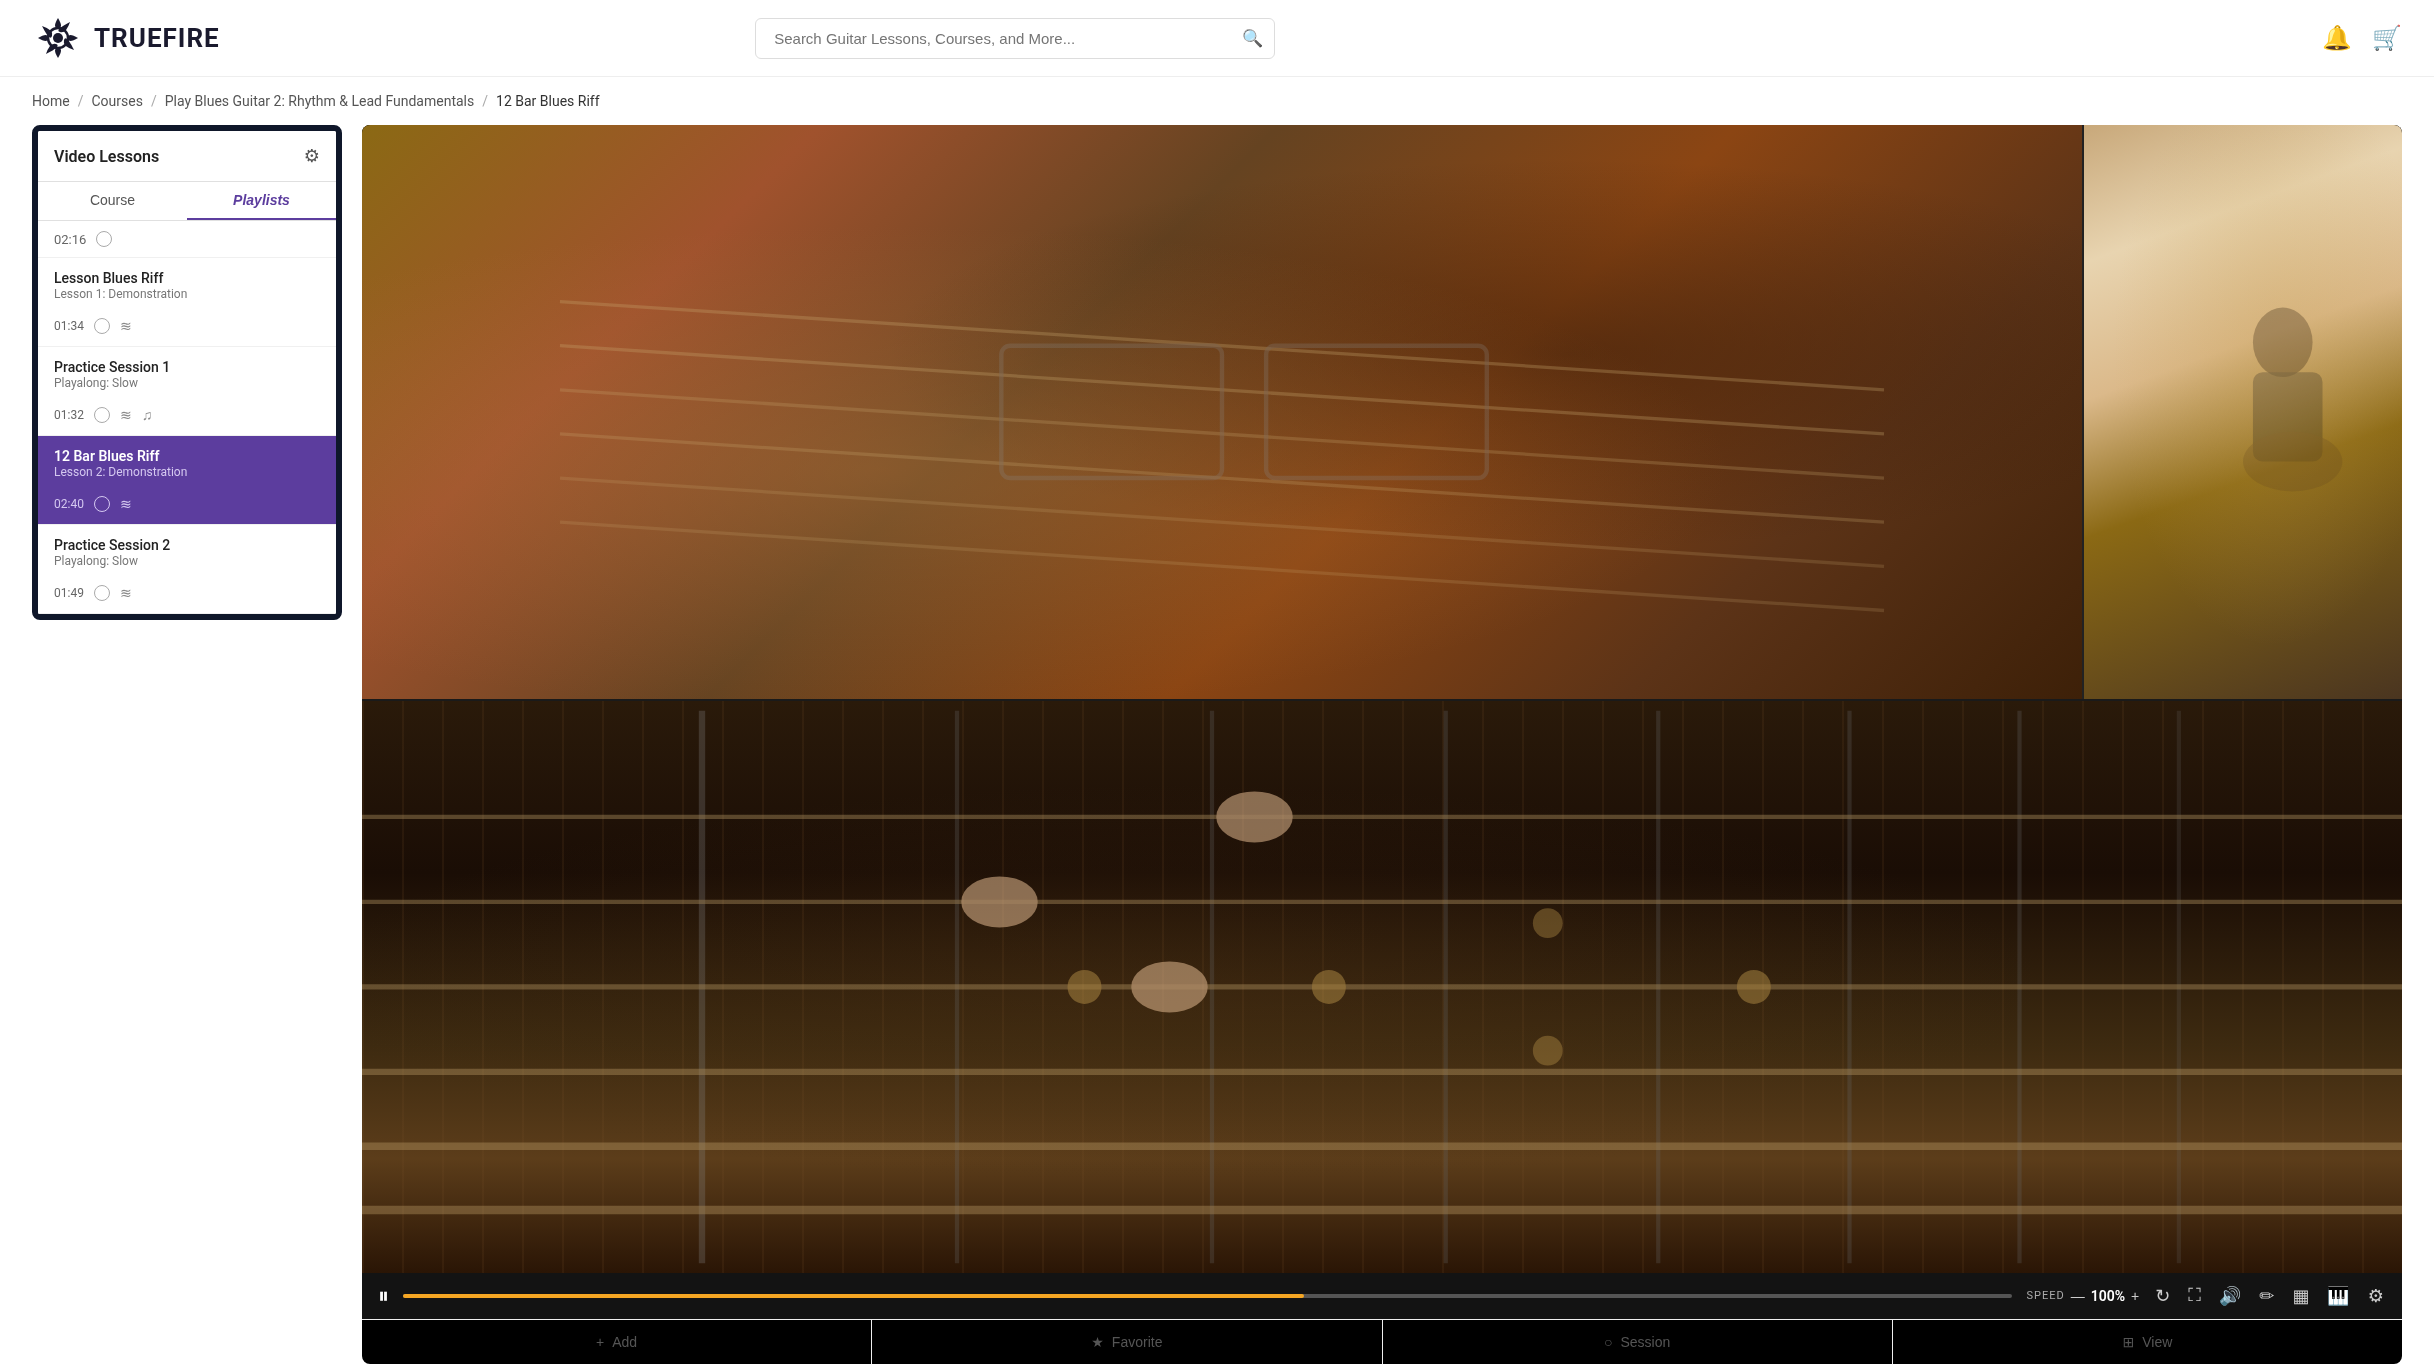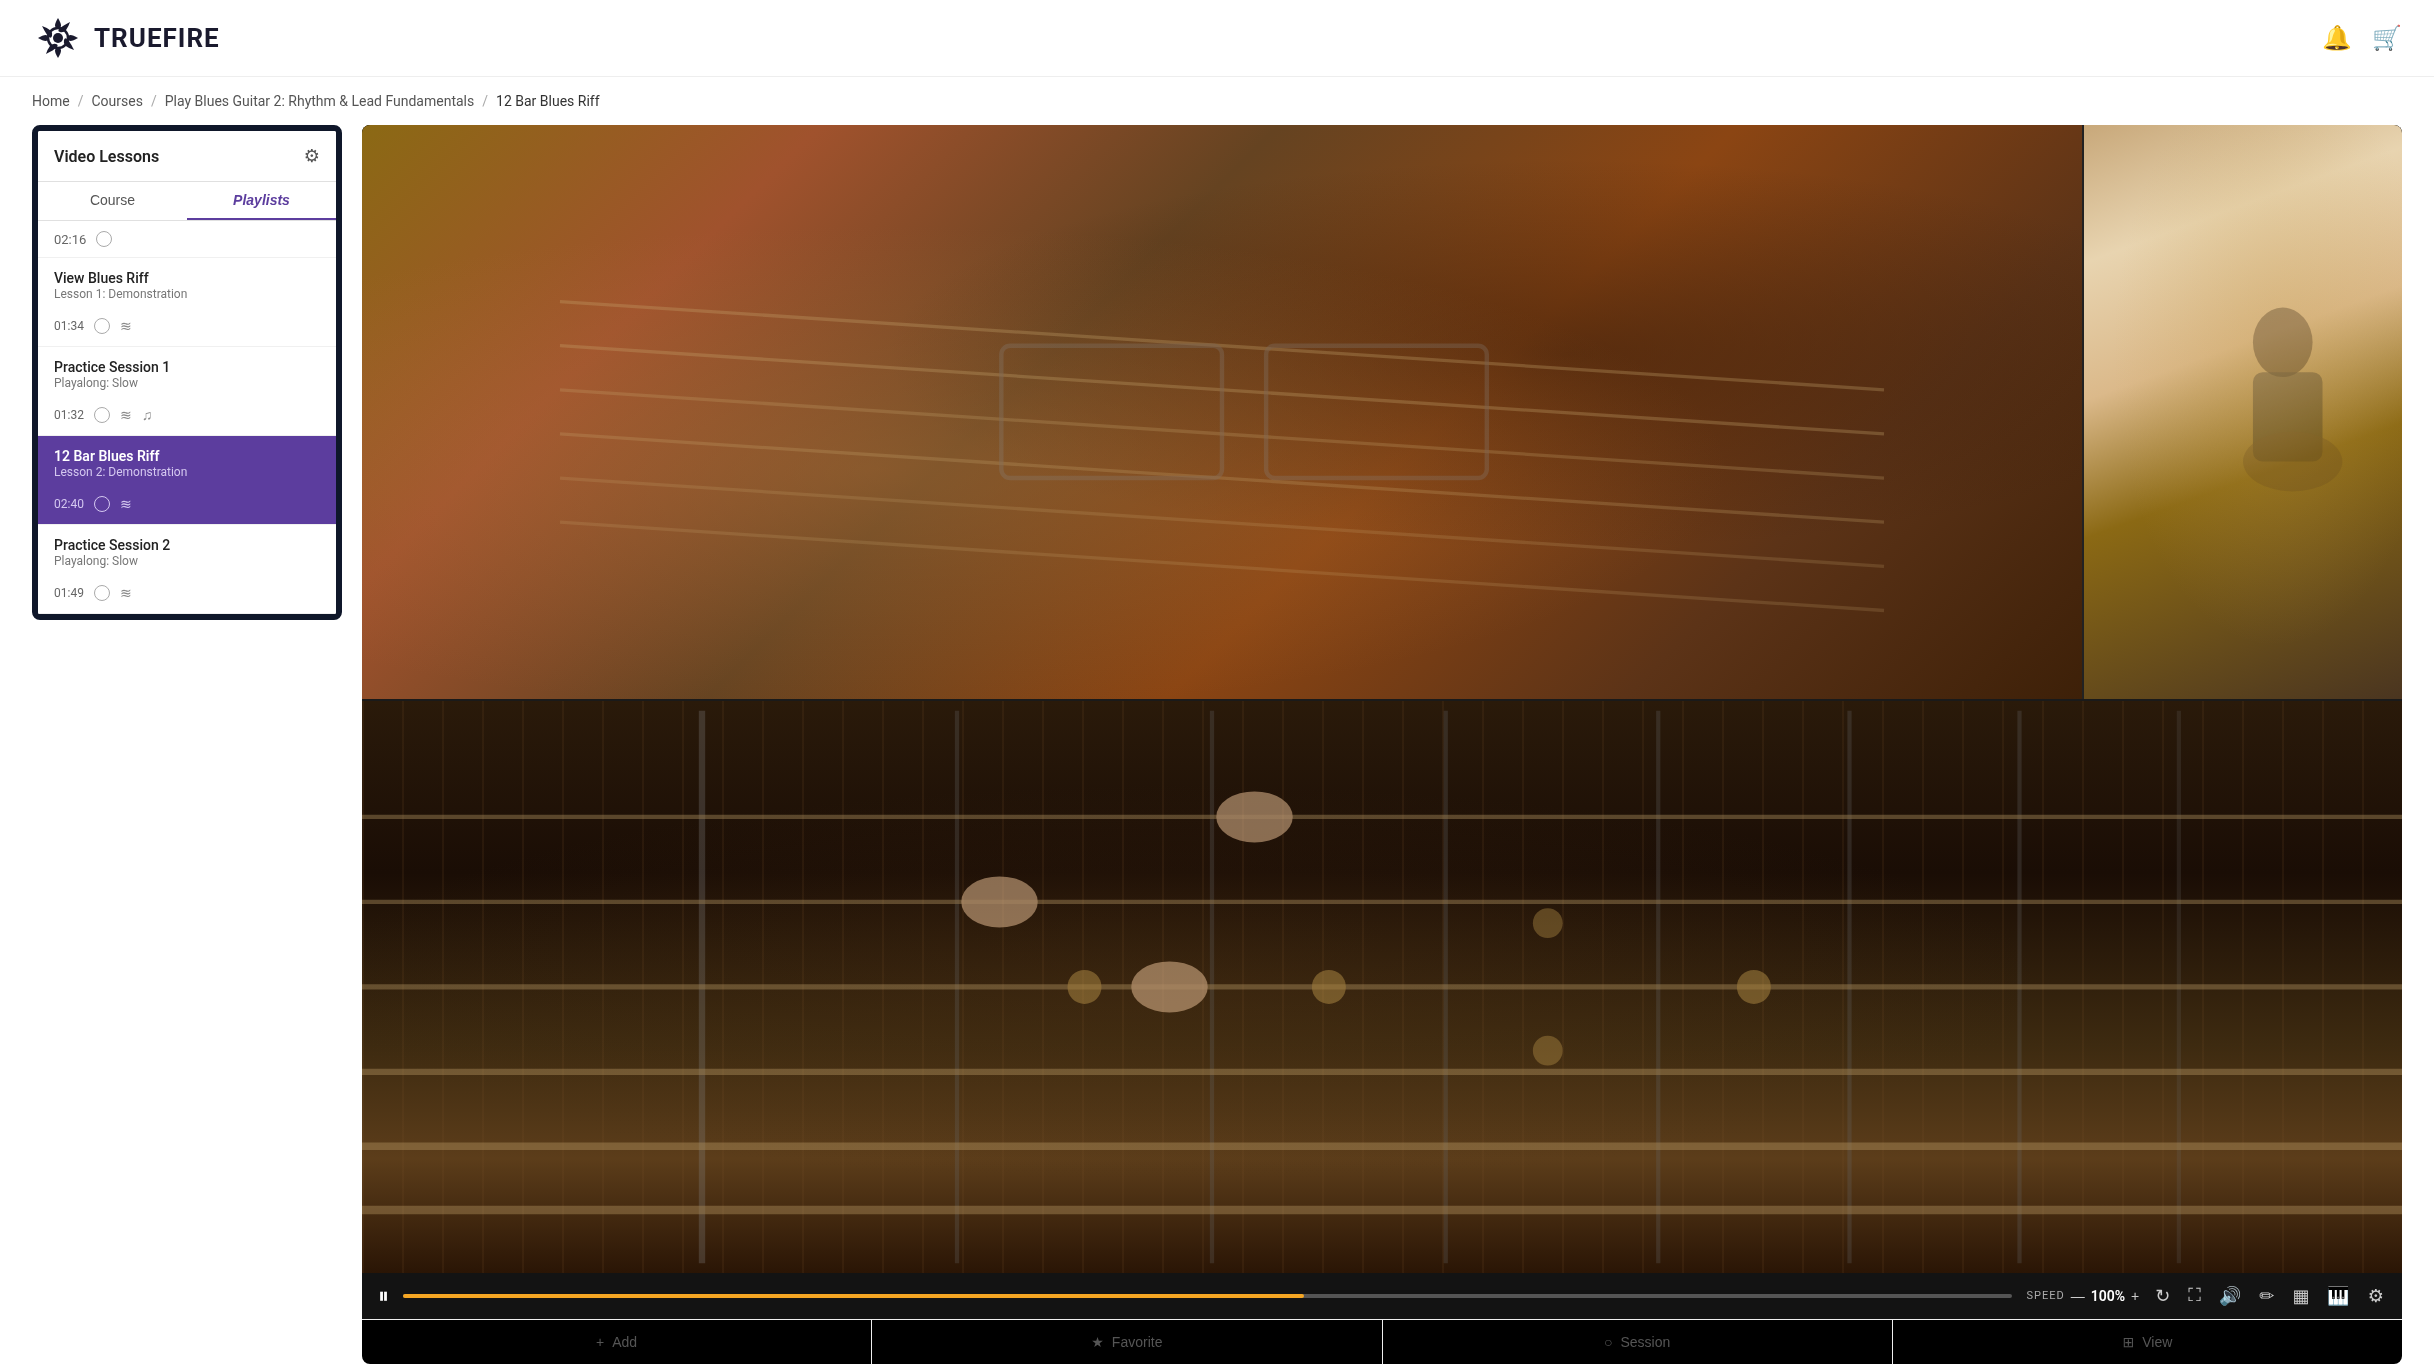--- a/index.html
+++ b/index.html
@@ -336,20 +336,26 @@
       <path d="M6 26 Q16 20 16 26 Q16 32 6 26Z" fill="#1a1a2e"></path>
       <path d="M38 10 Q34 22 28 20 Q22 18 38 10Z" fill="#1a1a2e"></path>
       <path d="M42 38 Q30 34 32 28 Q34 22 42 38Z" fill="#1a1a2e"></path>
       <path d="M14 42 Q18 30 24 32 Q30 34 14 42Z" fill="#1a1a2e"></path>
       <path d="M10 14 Q22 18 20 24 Q18 30 10 14Z" fill="#1a1a2e"></path>
       <circle cx="26" cy="26" r="5" fill="#1a1a2e"></circle>
     </svg>
     <span class="logo-text">TRUEFIRE</span>
   </a>
 
+  <div class="search-bar">
+    <input type="text" placeholder="Search Guitar Lessons, Courses, and More..." style="">
+    <button class="search-icon-btn">
+      <span>🔍</span>
+    </button>
+  </div>
 
   <div class="header-icons">
     <button class="header-icon-btn" title="Notifications">
       <span>🔔</span>
     </button>
     <button class="header-icon-btn" title="Cart">
       <span>🛒</span>
     </button>
   </div>
 </header>
@@ -378,21 +384,21 @@
       <button class="tab-btn">Course</button>
       <button class="tab-btn active">Playlists</button>
     </div>
 
     <div class="duration-row">
       <span>02:16</span>
       <span class="icon-circle"></span>
     </div>
 
     <div class="lesson-row">
-      <div class="lesson-title">View Blues Riff</div>
+      <div class="lesson-title">Lesson Blues Riff</div>
       <div class="lesson-subtitle">Lesson 1: Demonstration</div>
       <div class="lesson-meta">
         <span>01:34</span>
         <span class="icon-circle"></span>
         <span class="icon-notes">≋</span>
       </div>
     </div>
 
     <div class="lesson-row">
       <div class="lesson-title">Practice Session 1</div>

